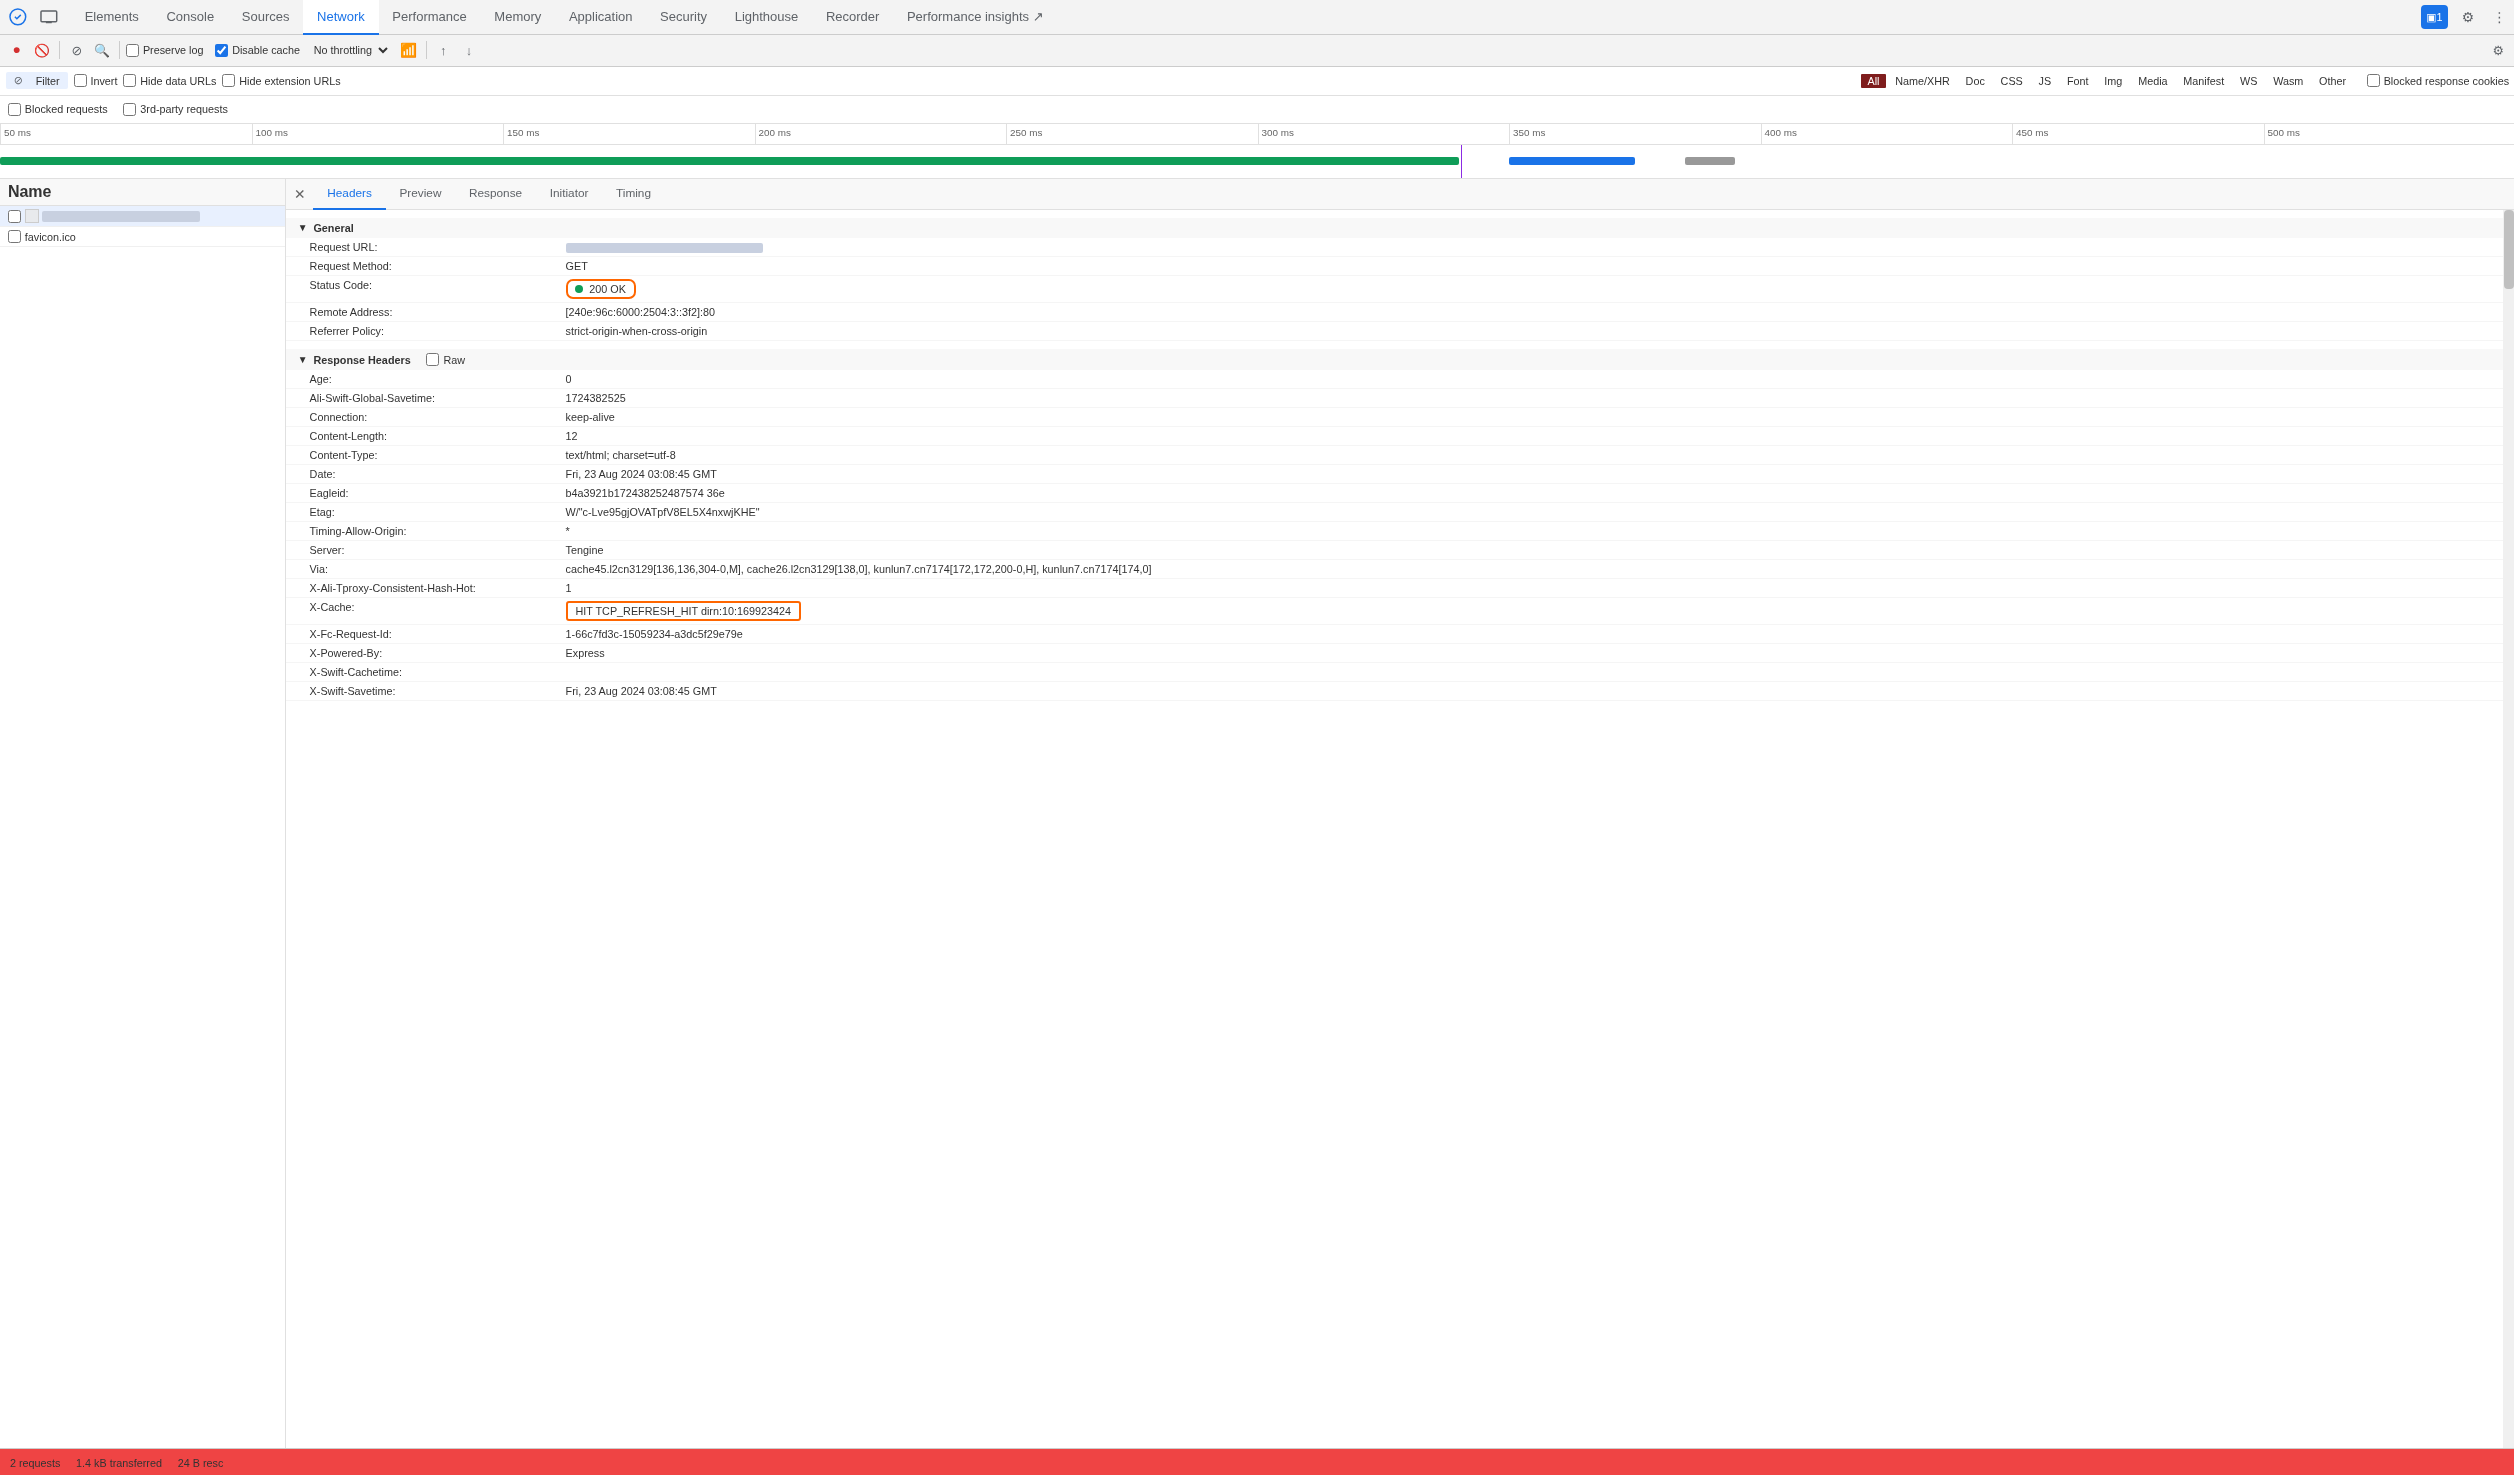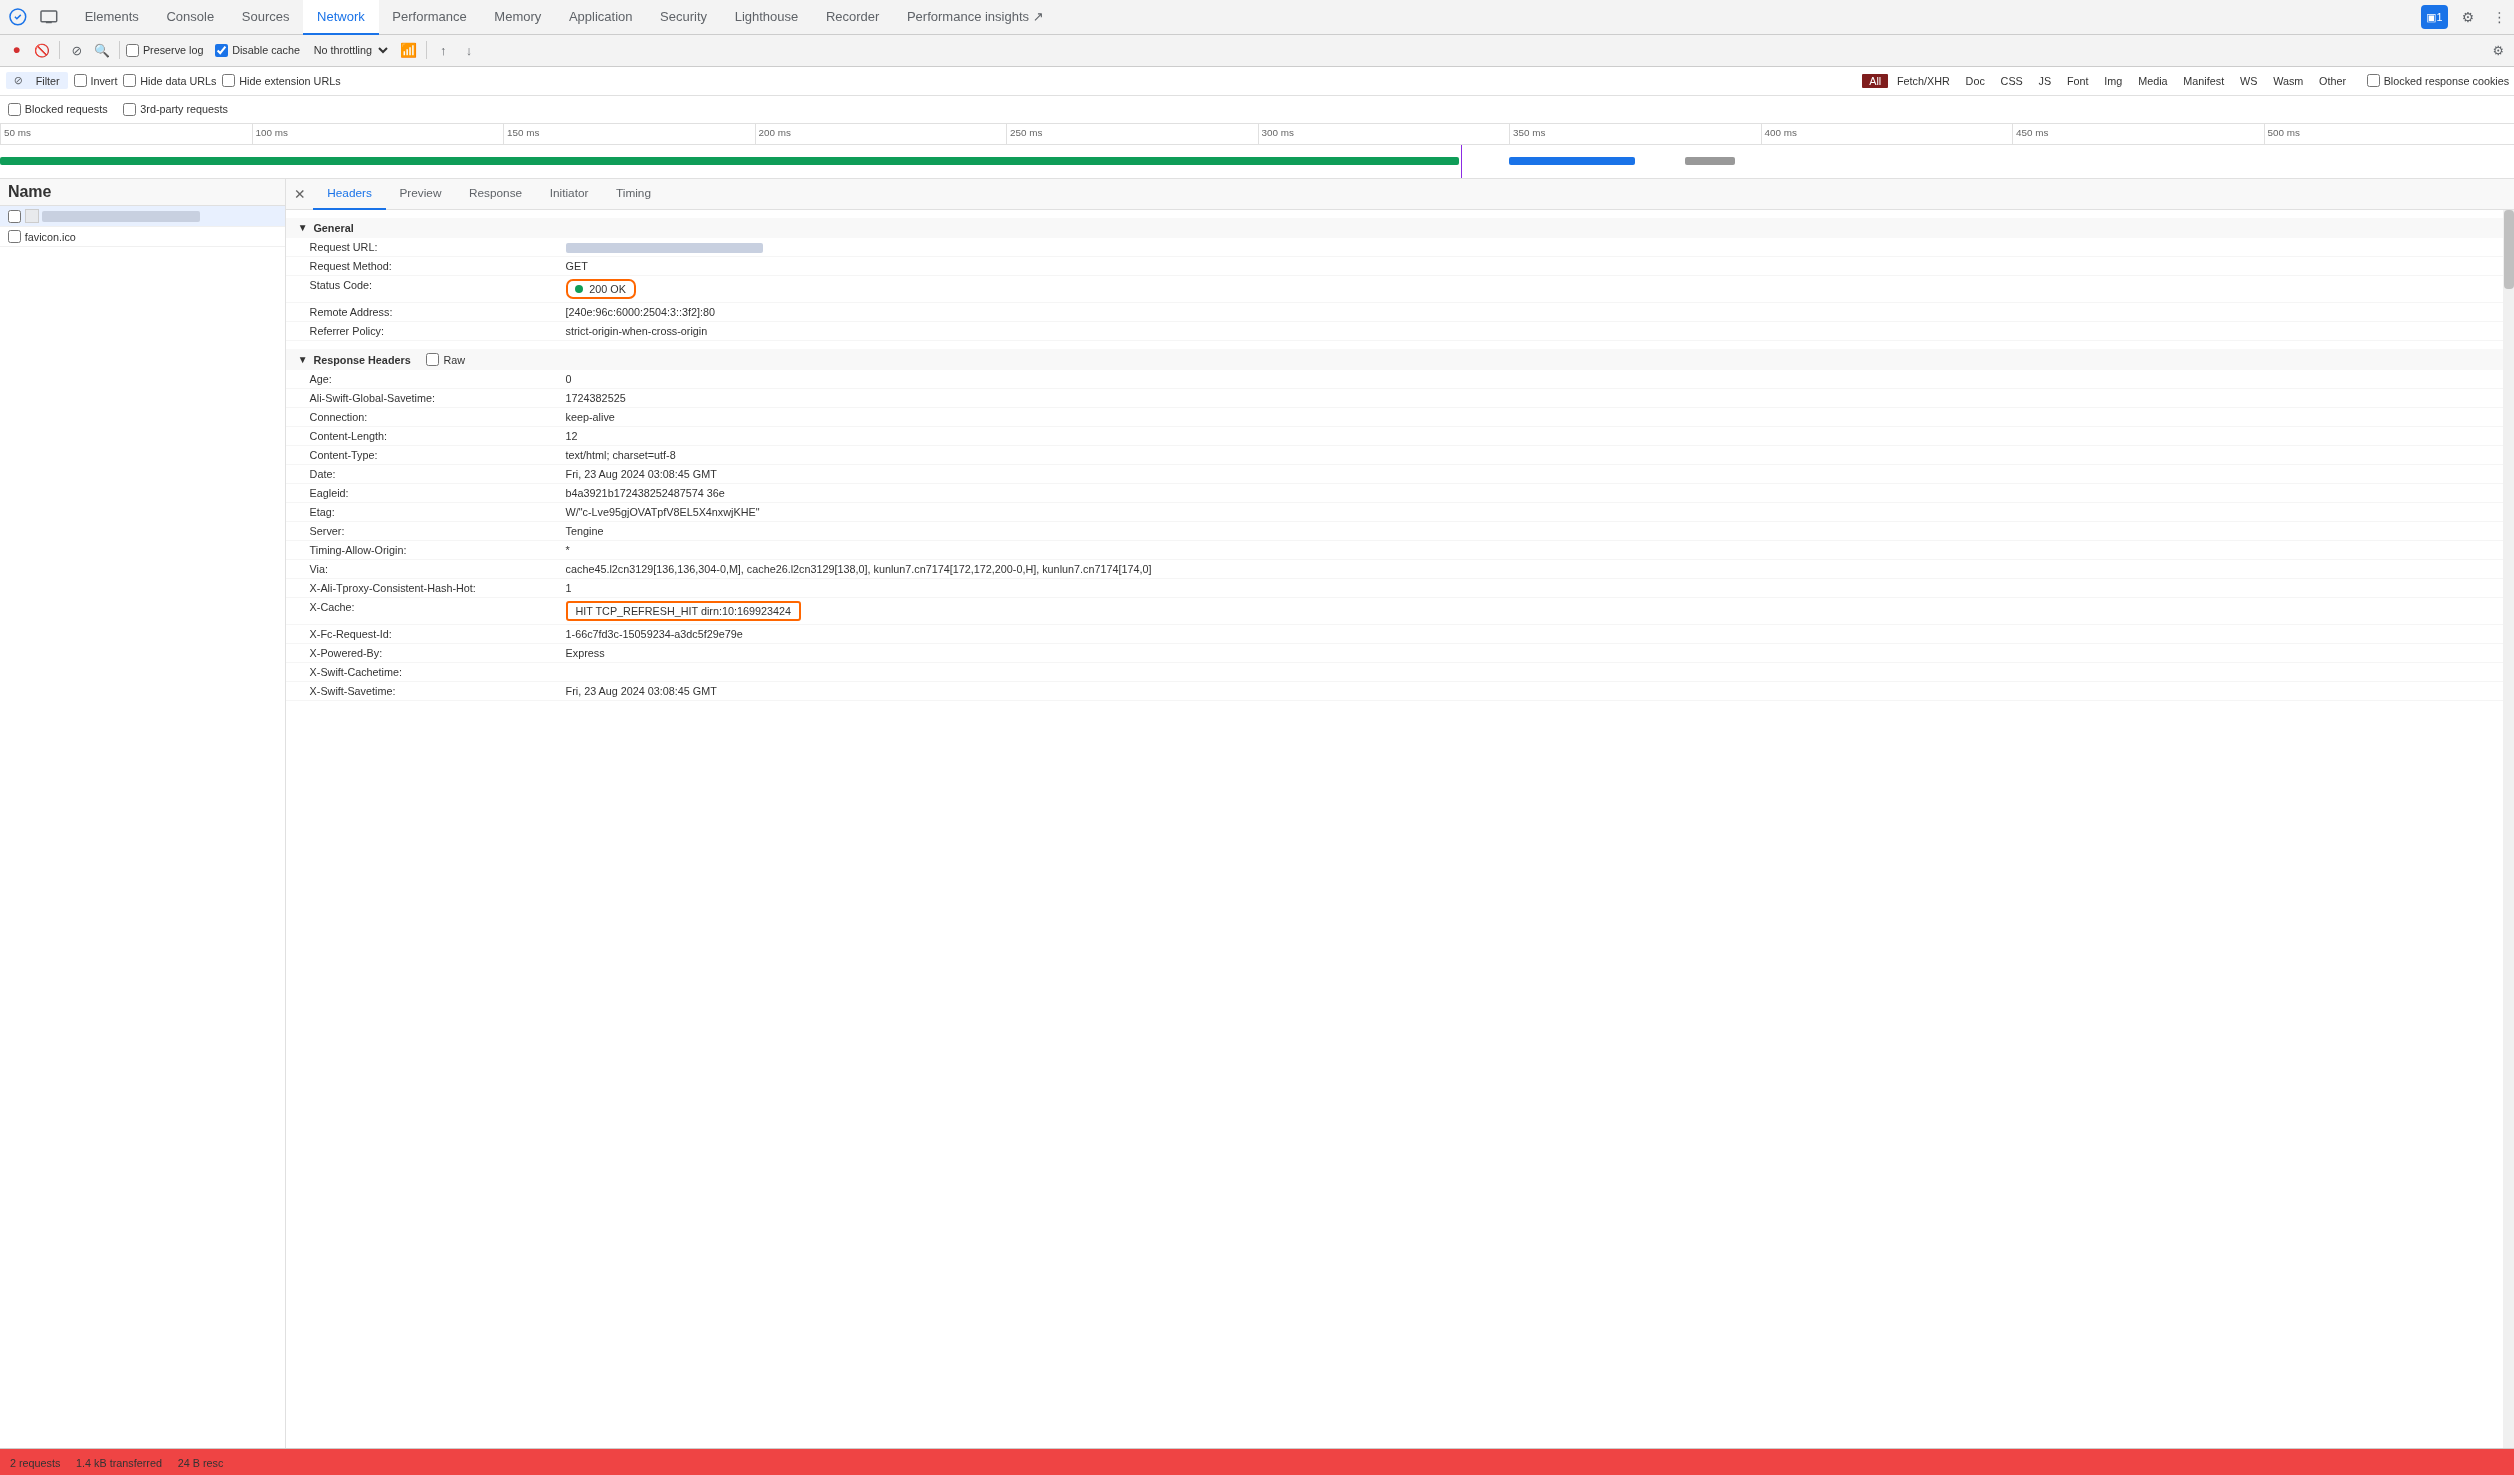--- a/index.html
+++ b/index.html
@@ -507,21 +507,21 @@
   <label class="checkbox-label">
     <input type="checkbox" style="">
     <span>Hide data URLs</span>
   </label>
   <label class="checkbox-label">
     <input type="checkbox" style="">
     <span>Hide extension URLs</span>
   </label>
   <div class="filter-chips">
     <button class="filter-chip active">All</button>
-    <button class="filter-chip">Fetch/XHR</button>
+    <button class="filter-chip">Name/XHR</button>
     <button class="filter-chip">Doc</button>
     <button class="filter-chip">CSS</button>
     <button class="filter-chip">JS</button>
     <button class="filter-chip">Font</button>
     <button class="filter-chip">Img</button>
     <button class="filter-chip">Media</button>
     <button class="filter-chip">Manifest</button>
     <button class="filter-chip">WS</button>
     <button class="filter-chip">Wasm</button>
     <button class="filter-chip">Other</button>
@@ -676,26 +676,26 @@
       </div>
       <div class="header-row">
         <div class="header-name">Eagleid:</div>
         <div class="header-value">b4a3921b172438252487574 36e</div>
       </div>
       <div class="header-row">
         <div class="header-name">Etag:</div>
         <div class="header-value">W/"c-Lve95gjOVATpfV8EL5X4nxwjKHE"</div>
       </div>
       <div class="header-row">
+        <div class="header-name">Timing-Allow-Origin:</div>
+        <div class="header-value">*</div>
+      </div>
+      <div class="header-row">
         <div class="header-name">Server:</div>
         <div class="header-value">Tengine</div>
-      </div>
-      <div class="header-row">
-        <div class="header-name">Timing-Allow-Origin:</div>
-        <div class="header-value">*</div>
       </div>
       <div class="header-row">
         <div class="header-name">Via:</div>
         <div class="header-value">cache45.l2cn3129[136,136,304-0,M], cache26.l2cn3129[138,0], kunlun7.cn7174[172,172,200-0,H], kunlun7.cn7174[174,0]</div>
       </div>
       <div class="header-row">
         <div class="header-name">X-Ali-Tproxy-Consistent-Hash-Hot:</div>
         <div class="header-value">1</div>
       </div>
 

